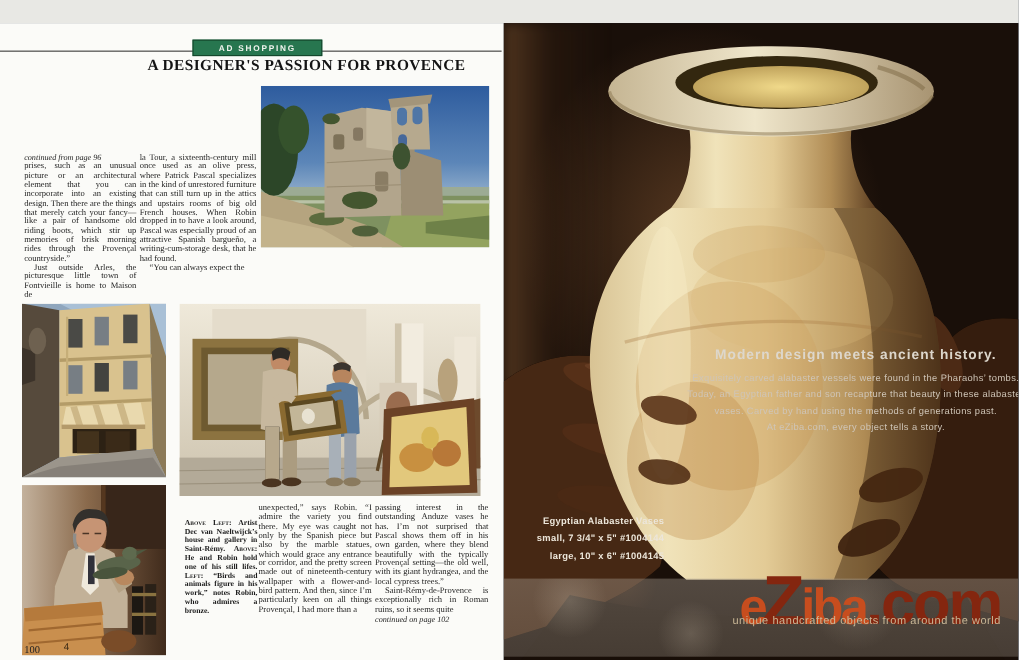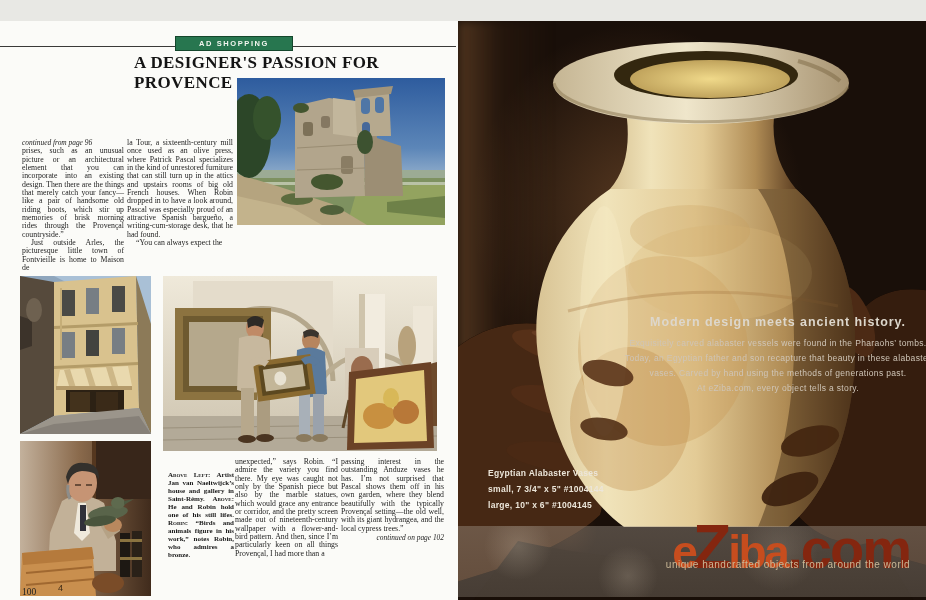--- a/index.html
+++ b/index.html
@@ -6,35 +6,35 @@
   .spread{position:relative;width:926px;height:600px;background:#0f172a;overflow:hidden;
           font-family:"Liberation Serif",serif;margin-top:21px;}
 
   
   .page-left{position:absolute;left:0;top:0;width:458px;height:600px;background:#fbfbf8;}
   .rule{position:absolute;left:0;top:25px;width:456px;height:1px;background:#3a3a38;}
   .banner{position:absolute;left:175px;top:15px;width:116px;height:13px;background:#27764f;
           border:1px solid #14472c;color:#f2f5ef;font:bold 7.5px "Liberation Sans",sans-serif;
           letter-spacing:1.6px;text-align:center;line-height:13px;}
   .title{position:absolute;left:134px;top:32px;margin:0;font-weight:600;
-         font-size:17px;letter-spacing:.4px;color:#141414;font-family:"Liberation Serif",serif;}
+         font-size:14px;letter-spacing:.4px;color:#141414;font-family:"Liberation Serif",serif;}
   .cap{font:bold 7px/8px "Liberation Serif",serif;color:#1a1a1a;text-align:justify;}
   .cap .lead{font-variant:small-caps;}
   .cap-church{position:absolute;left:156px;top:59px;width:80px;}
   .cap-group{position:absolute;left:168px;top:450px;width:66px;}
 
   .col{position:absolute;font-size:7.8px;line-height:8.35px;text-align:justify;color:#1c1c1c;}
   .col p{margin:0;}
   .col p.ind{text-indent:9px;}
   .col1{left:22px;top:118px;width:102px;}
   .col2{left:127px;top:118px;width:106px;}
   .col3{left:235px;top:437px;width:103px;}
   .col4{left:341px;top:437px;width:103px;}
   .cont-note{font-style:italic;font-size:7.4px;line-height:8.35px;}
-  .cont-note.right{text-align:right;margin-top:1px;}
+  .cont-note.right{text-align:left;margin-top:1px;}
 
   .pullquote{position:absolute;left:228px;top:211px;width:212px;
              font-size:14px;line-height:16.5px;color:#151515;}
   .pagenum{position:absolute;left:22px;top:566px;font-size:9.5px;color:#222;}
 
   .photo{position:absolute;overflow:hidden;}
   .photo svg{display:block;}
   .ph-church{left:237px;top:57px;width:208px;height:147px;}
   .ph-street{left:20px;top:255px;width:131px;height:158px;}
   .ph-gallery{left:163px;top:255px;width:274px;height:175px;}
@@ -52,21 +52,21 @@
                       radial-gradient(circle at 110px 130px,rgba(130,80,45,.4) 0,rgba(130,80,45,0) 30px),
                       radial-gradient(circle at 60px 180px,rgba(110,65,35,.4) 0,rgba(110,65,35,0) 26px);}
   .ad-photo{position:absolute;left:0;top:0;}
 
   .ad-copy{position:absolute;left:150px;top:294px;width:340px;text-align:center;
            font-family:"Liberation Sans",sans-serif;}
   .ad-headline{font-weight:bold;font-size:12.5px;letter-spacing:.9px;color:#ddd7cc;margin-bottom:7px;}
   .ad-line{font-size:8.5px;line-height:15px;letter-spacing:.35px;color:#cfc5b7;}
 
   .product{position:absolute;left:30px;top:444px;font:bold 8.5px/16px "Liberation Sans",sans-serif;
-           letter-spacing:.3px;color:#ece6da;}
+           letter-spacing:.3px;color:#ece6da;text-align:right;}
 
   .stone-band{position:absolute;left:0;top:505px;width:468px;height:71px;
            background:radial-gradient(circle at 60px 20px,rgba(205,190,170,.25) 0,rgba(205,190,170,0) 34px),
                       radial-gradient(circle at 170px 50px,rgba(205,190,170,.22) 0,rgba(205,190,170,0) 30px),
                       radial-gradient(circle at 320px 25px,rgba(205,190,170,.18) 0,rgba(205,190,170,0) 40px),
                       linear-gradient(rgba(162,152,140,.42),rgba(146,136,124,.38));}
   .logo{position:absolute;right:16px;top:496px;height:62px;line-height:58px;white-space:nowrap;
         font-family:"Liberation Sans",sans-serif;font-weight:bold;}
   .lg-e{font-size:46px;color:#c74d1e;letter-spacing:-2px;}
   .lg-z{font-size:63px;color:#84260f;margin:0 -3px;}
@@ -291,33 +291,34 @@
         <polygon points="2,112 72,106 74,118 3,124" fill="#b57a3c"></polygon>
         <line x1="6" y1="132" x2="72" y2="126" stroke="#a06830" stroke-width="2"></line>
         <line x1="6" y1="144" x2="74" y2="138" stroke="#a06830" stroke-width="2"></line>
         <text x="38" y="150" font-family="Liberation Sans" font-size="9" fill="#3c2a16">4</text>
         <ellipse cx="88" cy="142" rx="16" ry="10" fill="#7a4c28"></ellipse>
       </svg>
     </div>
 
     <div class="cap cap-group">
       <span class="lead">Above Left:</span>
-      <span>Artist Jan van Naeltwijck’s house and gallery in Saint-Rémy.</span>
+      <span>Artist Dec van Naeltwijck’s house and gallery in Saint-Rémy.</span>
       <span class="lead">Above:</span>
       <span>He and Robin hold one of his still lifes.</span>
-      <span class="lead">Robin:</span>
+      <span class="lead">Left:</span>
       <span>“Birds and animals figure in his work,” notes Robin, who admires a bronze.</span>
     </div>
 
     <div class="col col3">
       <p>unexpected,” says Robin. “I admire the variety you find there. My eye was caught not only by the Spanish piece but also by the marble statues, which would grace any entrance or corridor, and the pretty screen made out of nineteenth-century wallpaper with a flower-and-bird pattern. And then, since I’m particularly keen on all things Provençal, I had more than a</p>
     </div>
 
     <div class="col col4">
       <p>passing interest in the outstanding Anduze vases he has. I’m not surprised that Pascal shows them off in his own garden, where they blend beautifully with the typically Provençal setting—the old well, with its giant hydrangea, and the local cypress trees.”</p>
+      <p class="ind">Saint-Rémy-de-Provence is exceptionally rich in Roman ruins, so it seems quite</p>
       <div class="cont-note right">continued on page 102</div>
     </div>
 
     <div class="pagenum">100</div>
   </div>
 
   <div class="page-right">
     <div class="bg-glow"></div>
     <div class="bg-streaks"></div>
     <div class="bg-botleft"></div>

